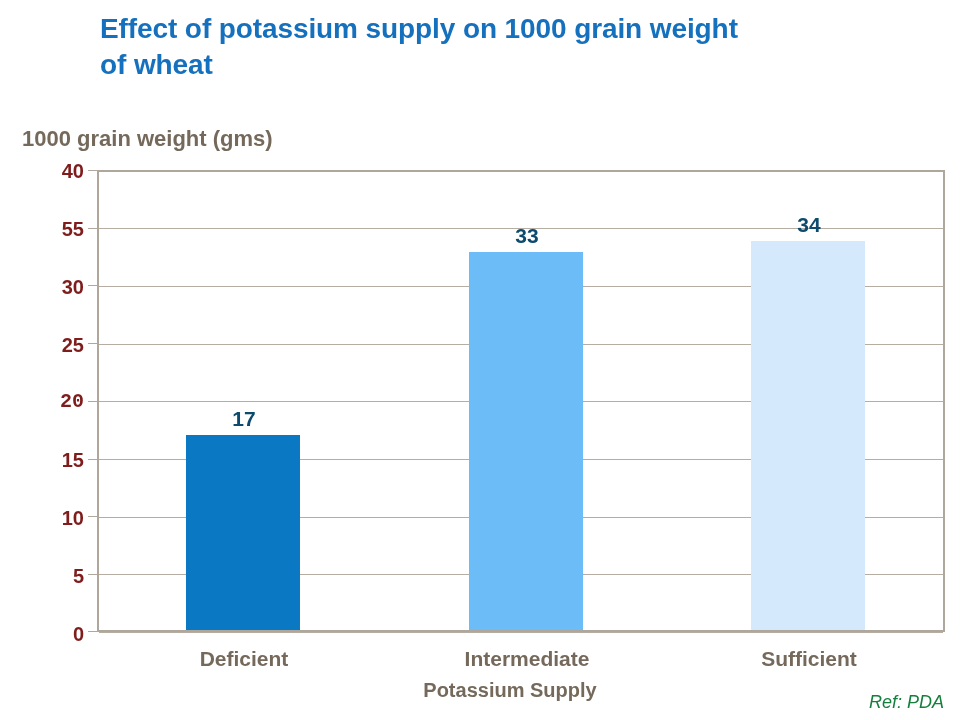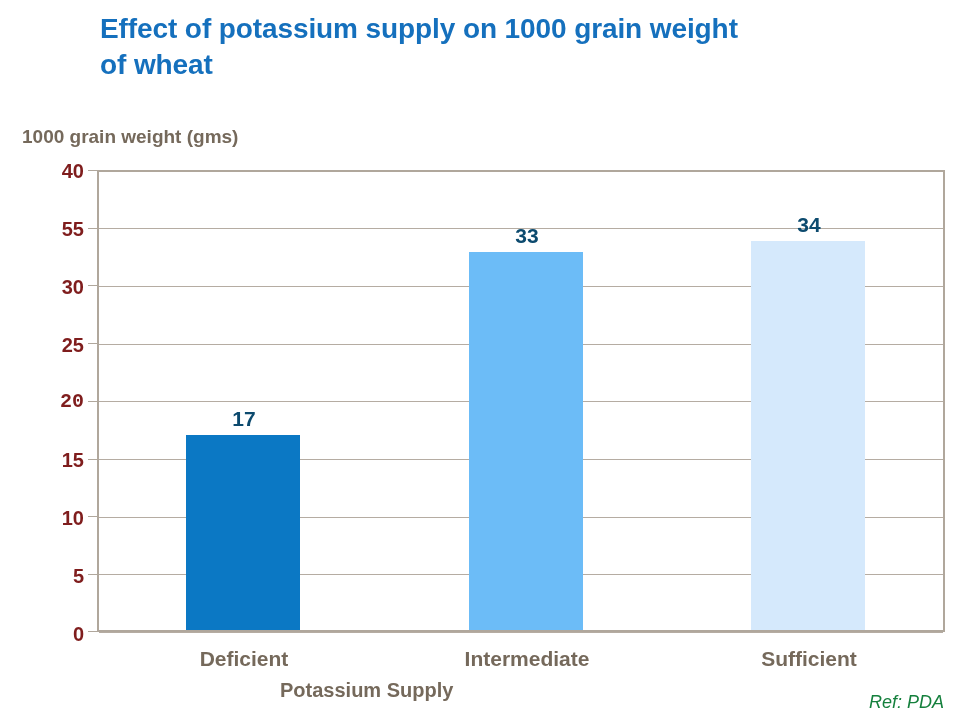--- a/index.html
+++ b/index.html
@@ -28,21 +28,21 @@
     color: #1570bd;
     letter-spacing: -0.1px;
     white-space: pre-line;
   }
 
   
   #y-axis-title {
     position: absolute;
     left: 22px;
     top: 126px;
-    font-size: 19px;
+    font-size: 22px;
     font-weight: bold;
     color: #75695b;
     white-space: nowrap;
   }
 
   
   #plot-area {
     position: absolute;
     left: 97px;
     top: 170px;
@@ -110,20 +110,21 @@
     font-weight: bold;
     color: #75695b;
     line-height: 1;
     top: 648px;
   }
   #x-axis-title {
     position: absolute;
     top: 679px;
     left: 280px;
     width: 460px;
+    text-align: center;
     font-size: 20px;
     font-weight: bold;
     color: #75695b;
   }
 
   
   #ref-note {
     position: absolute;
     right: 16px;
     top: 692px;

